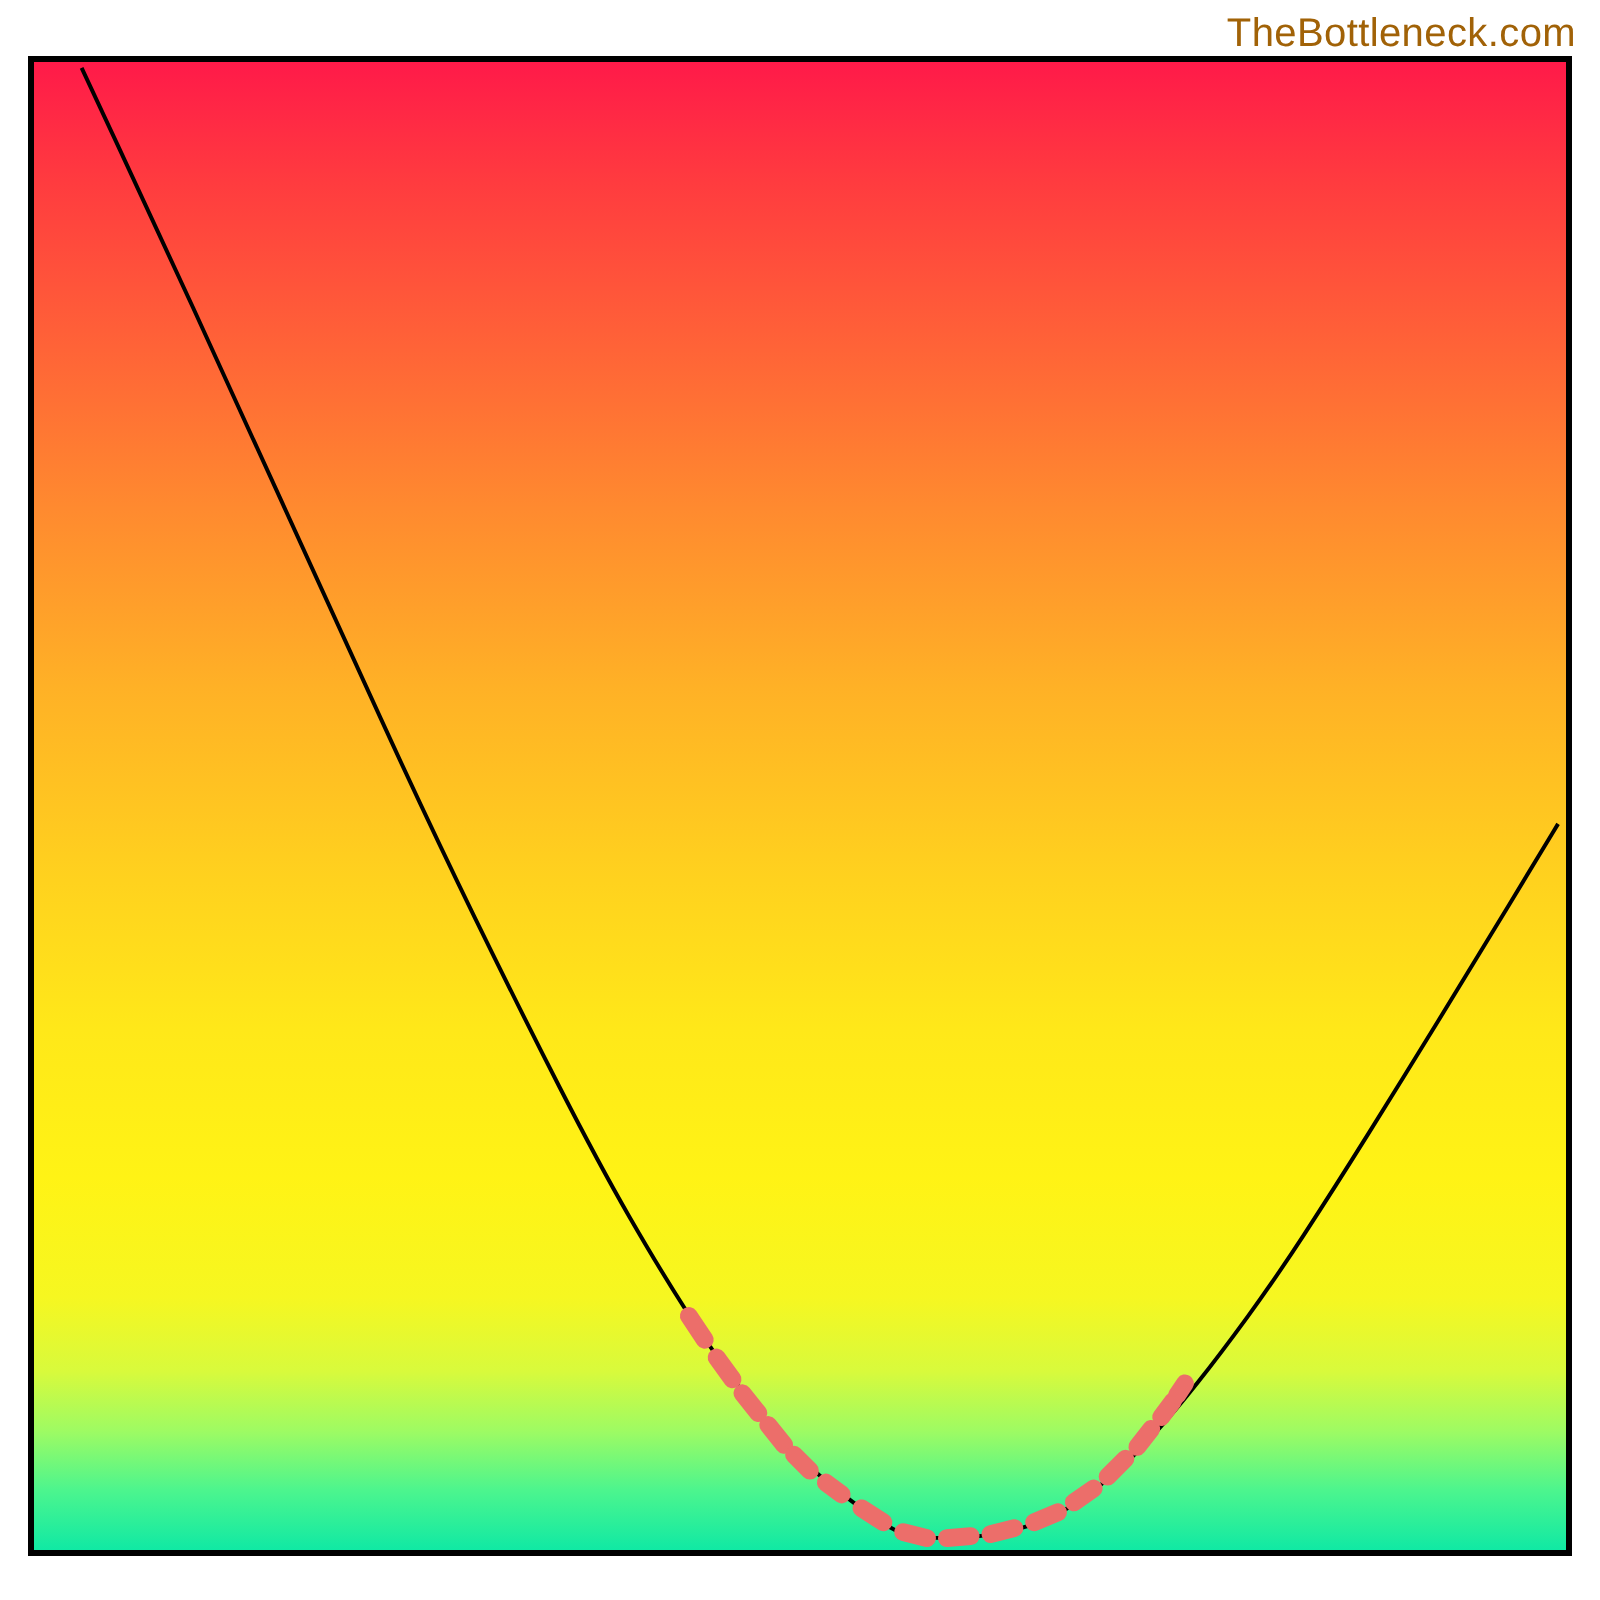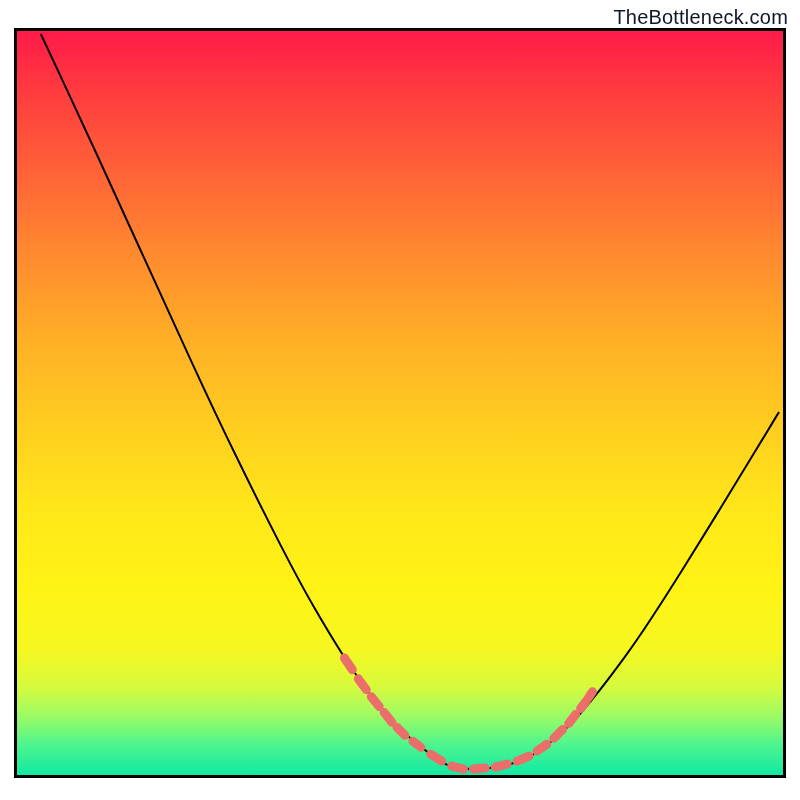--- a/index.html
+++ b/index.html
@@ -8,21 +8,21 @@
     height: 800px;
     background: #ffffff;
     overflow: hidden;
     position: relative;
     font-family: Arial, Helvetica, sans-serif;
   }
   .watermark {
     position: absolute;
     top: 6px;
     right: 12px;
-    color: #0f172a;
+    color: #a16207;
     font-size: 20px;
     font-weight: 400;
     letter-spacing: 0.2px;
   }
   .outer {
     position: absolute;
     left: 0;
     top: 28px;
     width: 800px;
     height: 772px;

